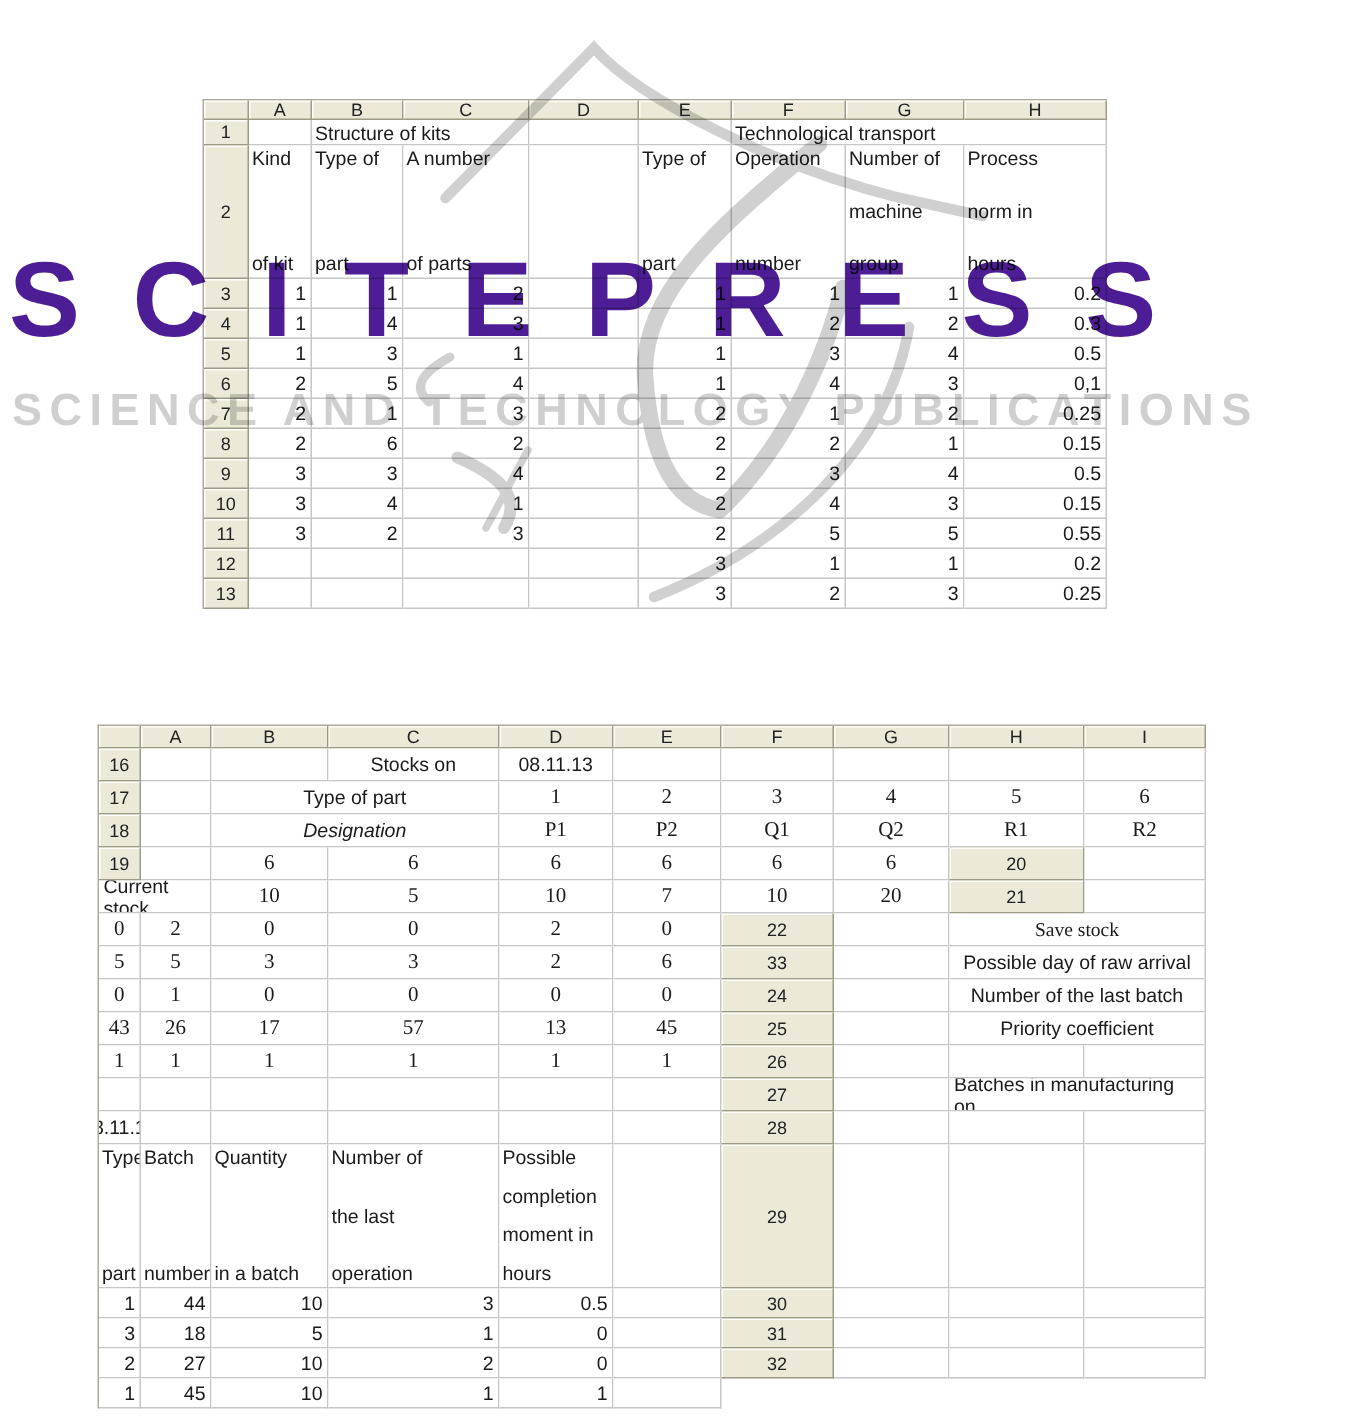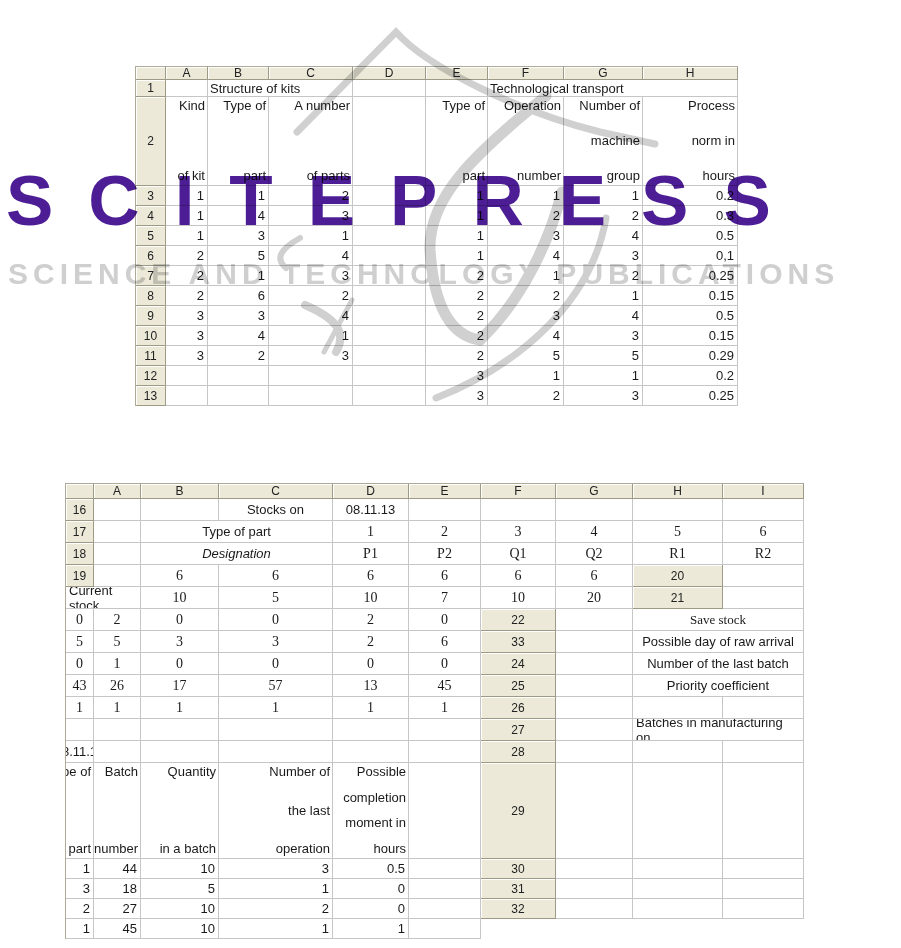--- a/index.html
+++ b/index.html
@@ -13,21 +13,21 @@
   .hdr{background:#ece9d8;border-right:1px solid #9d9a85;border-bottom:1px solid #9d9a85;
        box-shadow:inset 1px 1px 0 rgba(255,255,255,.95);
        display:flex;align-items:center;justify-content:center;
        font-size:12px;color:#222;}
   .cell{background:#fff;border-right:1px solid #c6c6c6;border-bottom:1px solid #c6c6c6;
         display:flex;align-items:center;font-size:13px;color:#1a1a1a;padding:0 3px;}
   .a-r{justify-content:flex-end;}
   .a-l{justify-content:flex-start;padding-left:2px;}
   .a-c{justify-content:center;}
   .f-serif{font-family:"Liberation Serif", serif;font-size:14px;}
-  .wrap{flex-direction:column;align-items:flex-end;justify-content:space-between;
+  .wrap{flex-direction:column;align-items:flex-start;justify-content:space-between;
         padding:2px 2px 2px 2px;line-height:14px;}
   .wrap > div{white-space:nowrap;}
 
   
   .watermark{position:absolute;inset:0;pointer-events:none;mix-blend-mode:multiply;z-index:5;}
   .wm-brand{position:absolute;left:6px;top:165px;width:895px;white-space:nowrap;
             font-weight:bold;font-size:71px;line-height:72px;letter-spacing:35px;
             color:#4c1d95;}
   .wm-tagline{position:absolute;left:8px;top:259px;width:895px;white-space:nowrap;
               font-weight:bold;font-size:30px;line-height:30px;letter-spacing:5px;
@@ -162,21 +162,21 @@
           <div class="cell a-r">3</div>
           <div class="cell a-r">0.15</div>
           <div class="hdr">11</div>
           <div class="cell a-r">3</div>
           <div class="cell a-r">2</div>
           <div class="cell a-r">3</div>
           <div class="cell"></div>
           <div class="cell a-r">2</div>
           <div class="cell a-r">5</div>
           <div class="cell a-r">5</div>
-          <div class="cell a-r">0.29</div>
+          <div class="cell a-r">0.55</div>
           <div class="hdr">12</div>
           <div class="cell"></div>
           <div class="cell"></div>
           <div class="cell"></div>
           <div class="cell"></div>
           <div class="cell a-r">3</div>
           <div class="cell a-r">1</div>
           <div class="cell a-r">1</div>
           <div class="cell a-r">0.2</div>
           <div class="hdr">13</div>

